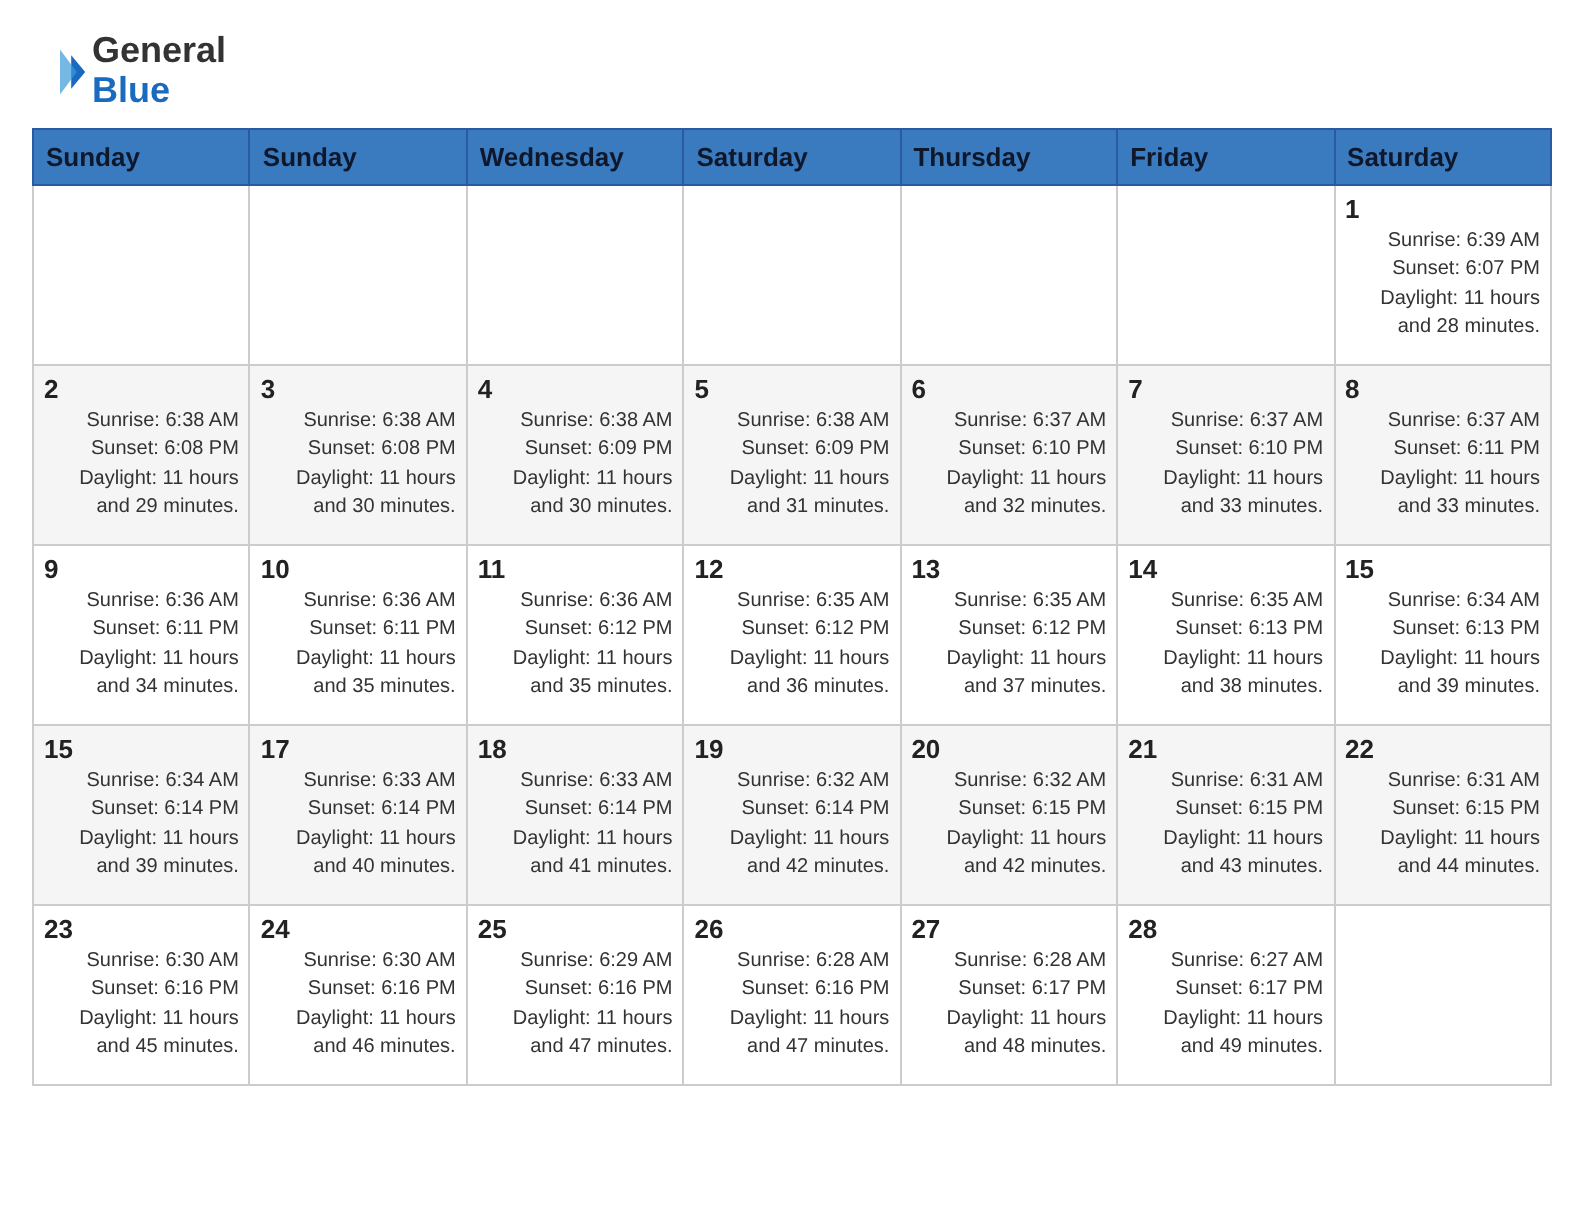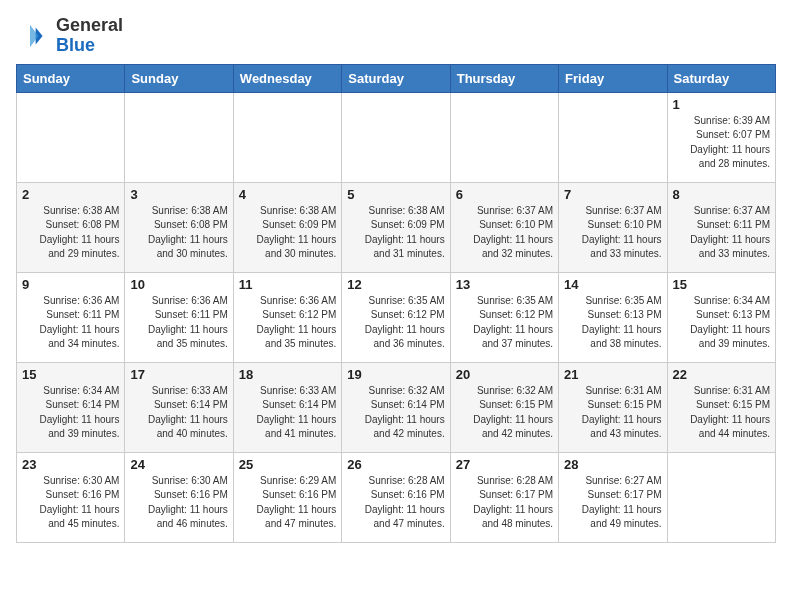--- a/index.html
+++ b/index.html
@@ -12,21 +12,21 @@
     }
     .header {
       display: flex;
       justify-content: space-between;
       align-items: flex-start;
       margin-bottom: 8px;
     }
     .logo {
       display: flex;
       align-items: center;
-      gap: 12px;
+      gap: 2px;
     }
     .logo-text {
       font-size: 18px;
       font-weight: bold;
       line-height: 1.1;
     }
     .logo-general { color: #333; }
     .logo-blue { color: #1a6bbf; }
     .logo-icon {
       width: 28px;
@@ -44,21 +44,21 @@
       font-size: 14px;
       color: #444;
     }
     table {
       width: 100%;
       border-collapse: collapse;
       table-layout: fixed;
     }
     thead th {
       background-color: #3a7abf;
-      color: #ffffff;
+      color: #0f172a;
       font-size: 13px;
       font-weight: bold;
       padding: 6px 6px;
       text-align: left;
       border: 1px solid #2a5a9f;
     }
     tbody td {
       border: 1px solid #ccc;
       vertical-align: top;
       padding: 4px 5px;

